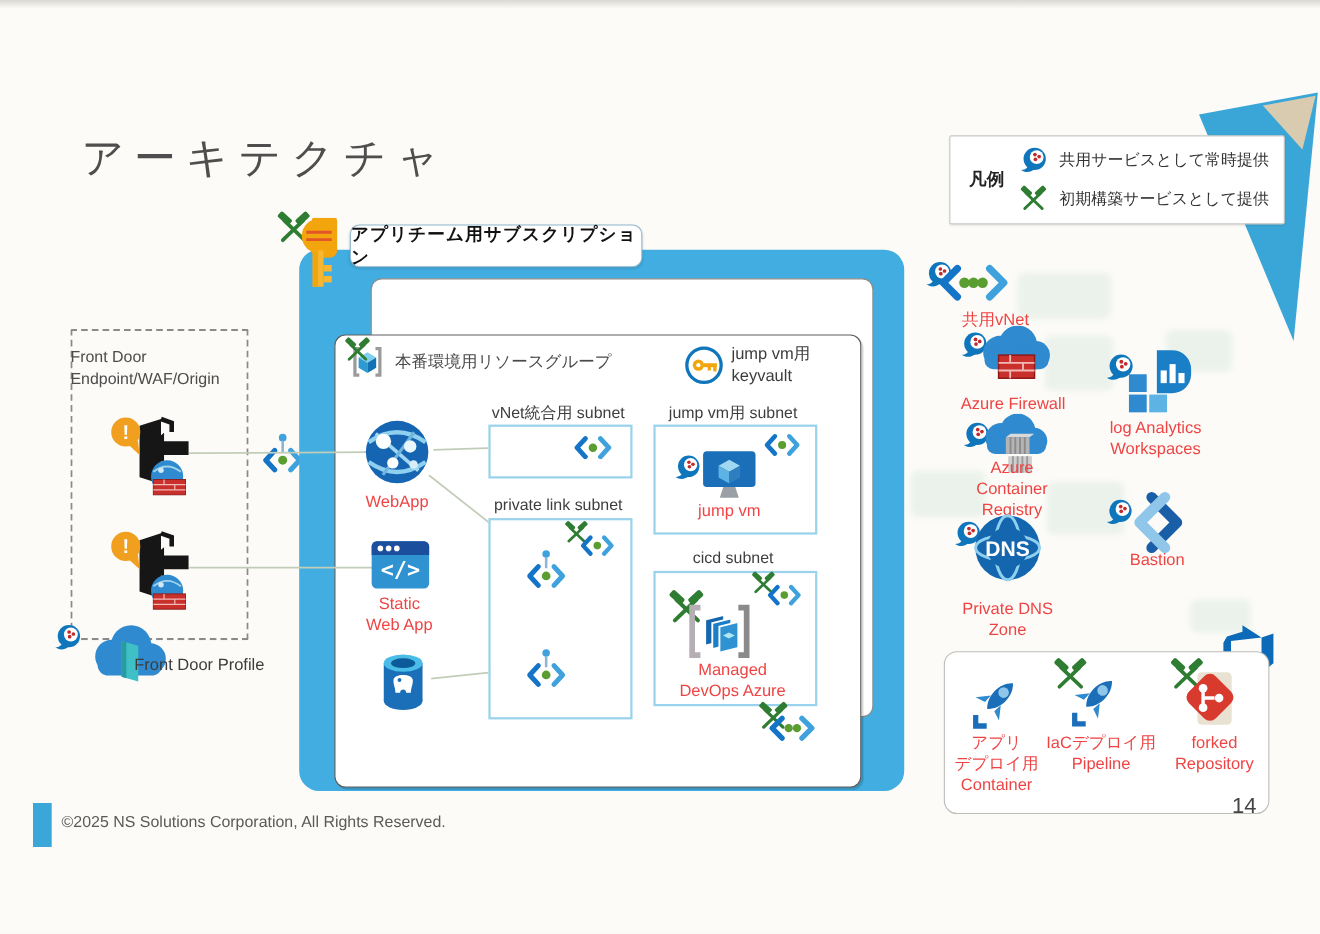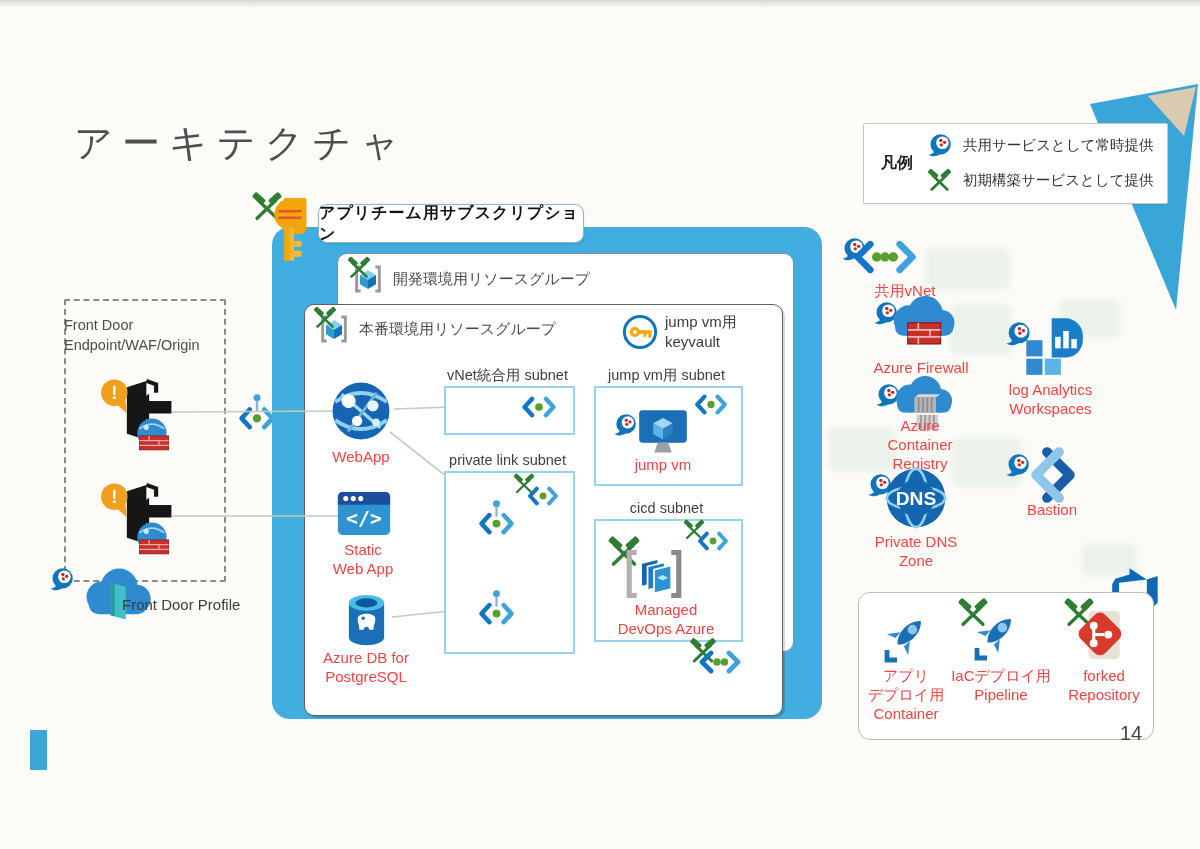--- a/index.html
+++ b/index.html
@@ -309,30 +309,20 @@
   <div class="abs sub-box"></div>
   <svg class="abs" style="left:250px;top:190px" width="34" height="34">
       <use href="#sym-hammers"></use>
     </svg>
   <svg class="abs" style="left:266px;top:198px" width="48" height="66">
       <use href="#sym-key"></use>
     </svg>
   <div class="abs tab">アプリチーム用サブスクリプション</div>
 
   <div class="abs rg-box" style="left:337px;top:253px;width:455px;height:397px;border-color:#8d8d8d"></div>
-  <div class="rg-head" style="left:352px;top:263px">
-    <span class="abs" style="left:-6px;top:-8px">
-      <svg width="26" height="26">
-          <use href="#sym-hammers"></use>
-        </svg></span>
-    <svg width="32" height="32">
-        <use href="#sym-rg"></use>
-      </svg>
-    <span>開発環境用リソースグループ</span>
-  </div>
 
   <div class="abs rg-box" style="left:304px;top:304px;width:477px;height:410px;border-color:#5f5f5f;box-shadow:2px 2px 0 rgba(0,0,0,.15)"></div>
   <div class="rg-head" style="left:318px;top:313px">
     <span class="abs" style="left:-6px;top:-8px">
       <svg width="26" height="26">
           <use href="#sym-hammers"></use>
         </svg></span>
     <svg width="32" height="32">
         <use href="#sym-rg"></use>
       </svg>
@@ -358,22 +348,20 @@
 
   <svg class="abs" style="left:336px;top:490px" width="56" height="47">
       <use href="#sym-swa"></use>
     </svg>
   <div class="abs cap pre" style="left:323px;top:540px;width:80px">Static
 Web App</div>
 
   <svg class="abs" style="left:343px;top:594px" width="47" height="53">
       <use href="#sym-pg"></use>
     </svg>
-  <div class="abs cap pre" style="left:306px;top:648px;width:120px">Azure DB for
-PostgreSQL</div>
 
   <svg class="abs" style="left:622px;top:314px" width="36" height="36">
       <use href="#sym-keyvault"></use>
     </svg>
   <div class="abs kv-label pre" style="left:665px;top:312px">jump vm用
 keyvault</div>
 
   <div class="subnet-label" style="left:444px;top:366px;width:127px">vNet統合用 subnet</div>
   <div class="subnet-box" style="left:444px;top:386px;width:127px;height:45px"></div>
   <svg class="abs" style="left:521px;top:396px" width="36" height="22">
@@ -466,21 +454,21 @@
   <div class="abs cap pre" style="left:862px;top:416px;width:116px">Azure
 Container
 Registry</div>
 
   <svg class="abs" style="left:866px;top:472px" width="27" height="27">
       <use href="#sym-wave"></use>
     </svg>
   <svg class="abs" style="left:884px;top:466px" width="64" height="64">
       <use href="#sym-dns"></use>
     </svg>
-  <div class="abs cap pre" style="left:856px;top:532px;width:120px">Private DNS
+  <div class="abs cap pre" style="left:856px;top:544px;width:120px">Private DNS
 Zone</div>
 
   <svg class="abs" style="left:1004px;top:452px" width="27" height="27">
       <use href="#sym-wave"></use>
     </svg>
   <svg class="abs" style="left:1024px;top:446px" width="58" height="58">
       <use href="#sym-bastion"></use>
     </svg>
   <div class="abs cap" style="left:1002px;top:500px;width:100px">Bastion</div>
 
@@ -508,15 +496,16 @@
   <svg class="abs" style="left:1062px;top:596px" width="34" height="34">
       <use href="#sym-hammers"></use>
     </svg>
   <svg class="abs" style="left:1074px;top:608px" width="54" height="54">
       <use href="#sym-repo"></use>
     </svg>
   <div class="abs cap pre" style="left:1052px;top:666px;width:104px">forked
 Repository</div>
 
   <div class="abs footer-bar"></div>
+  <div class="abs footer-text">©2025 NS Solutions Corporation,  All Rights Reserved.</div>
   <div class="abs page-num">14</div>
 
 </div>
 
 </body></html>

